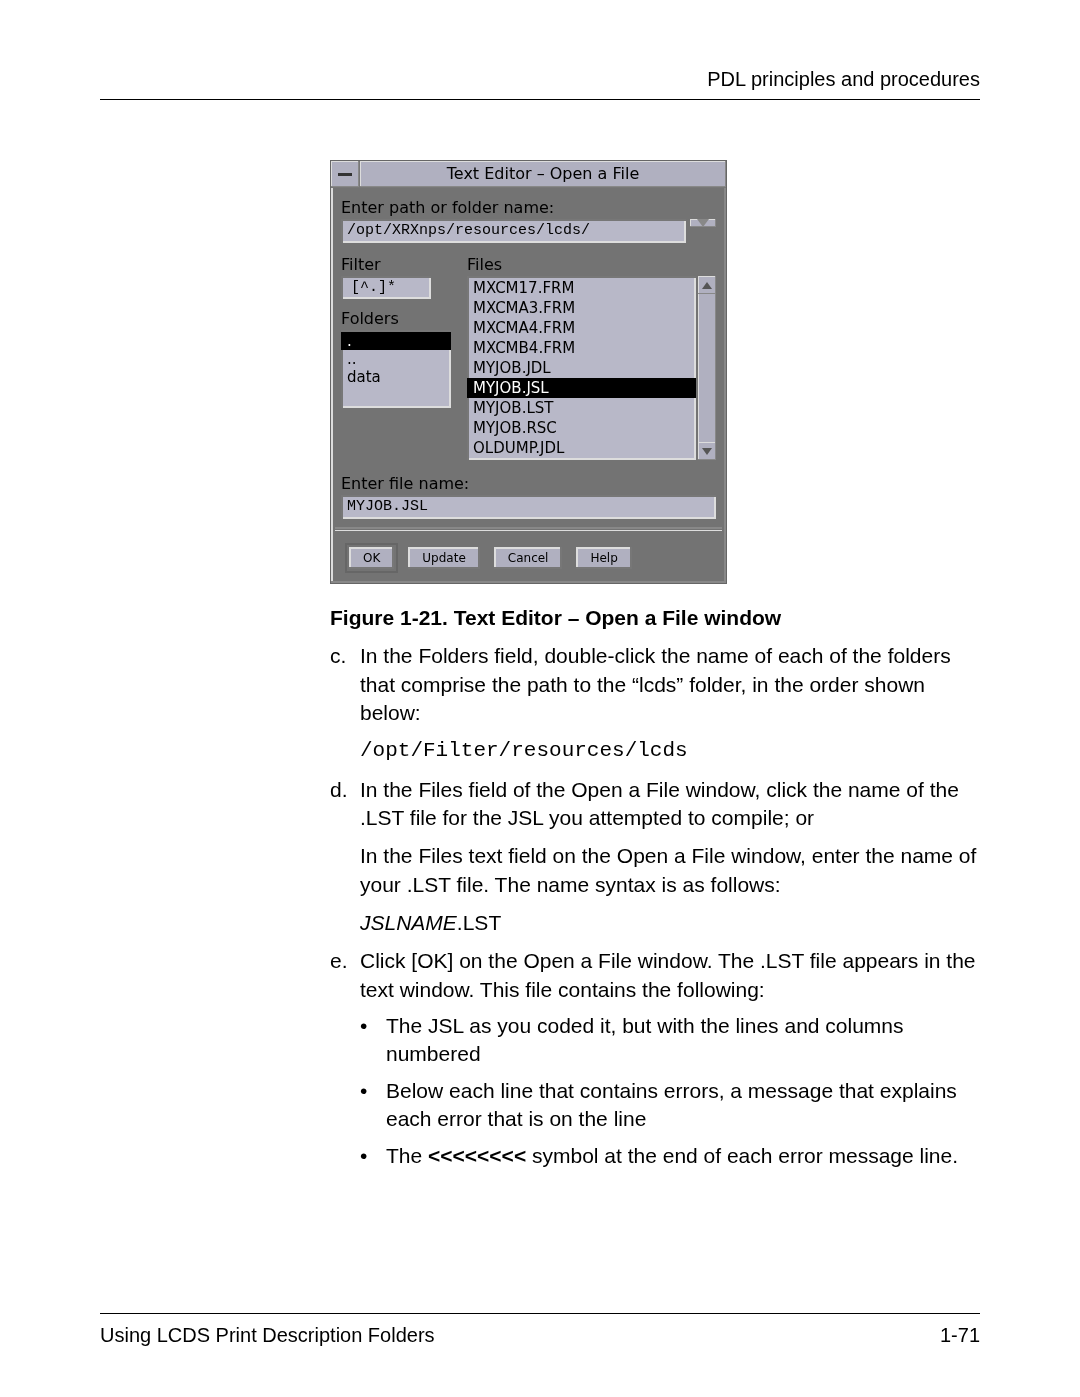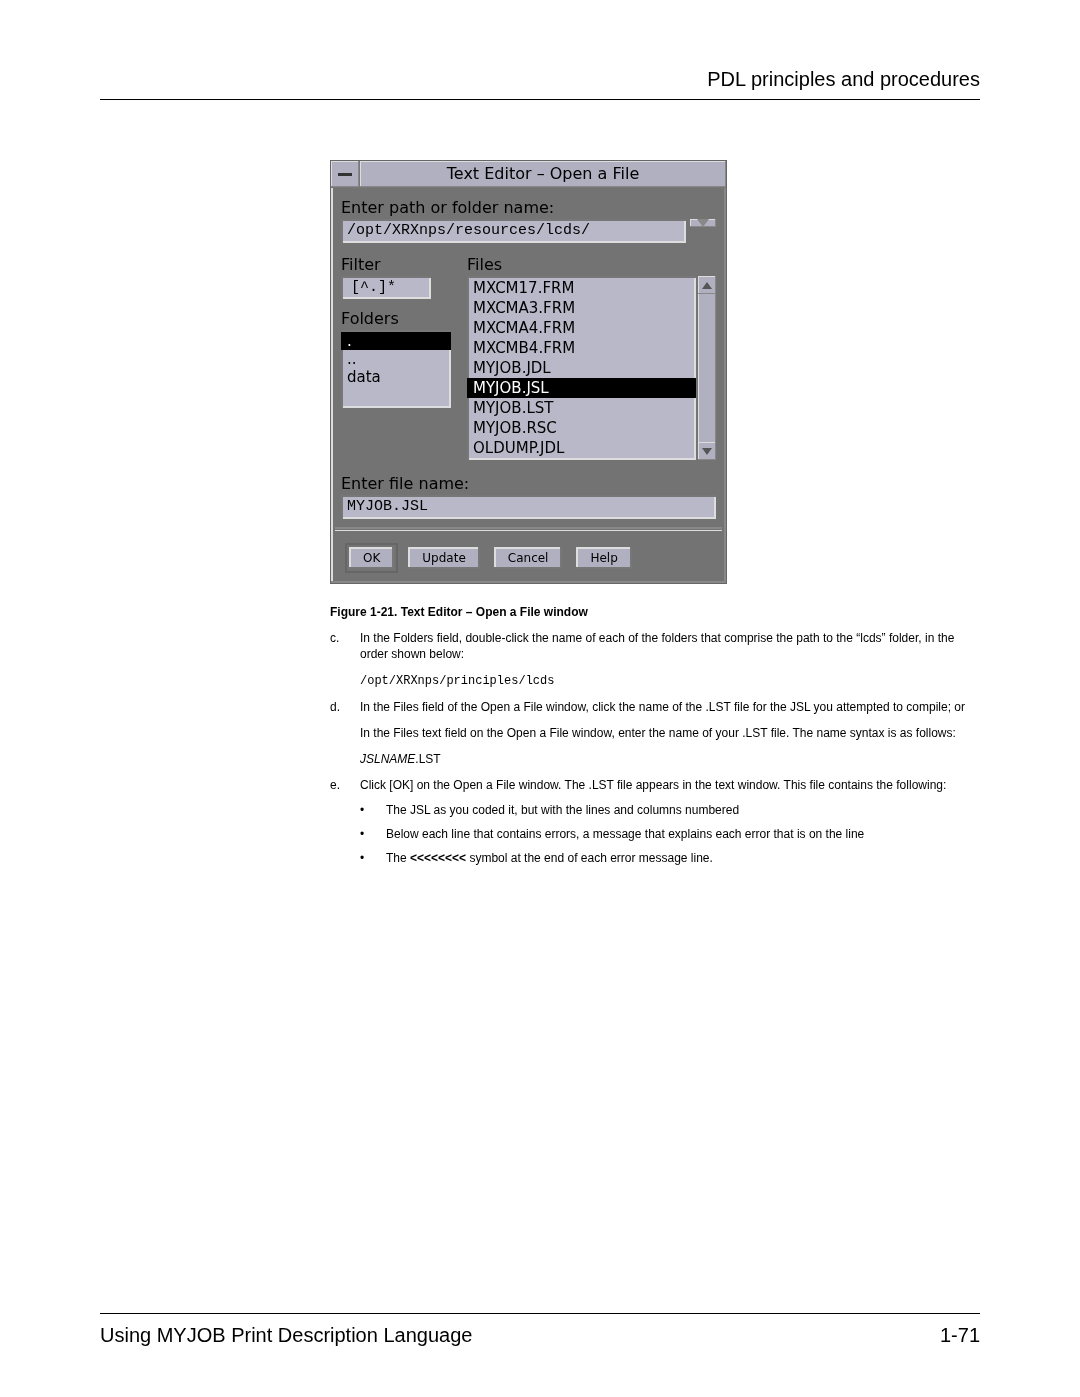--- a/index.html
+++ b/index.html
@@ -162,21 +162,21 @@
     padding:4px 14px;
     font-size:12px;
   }
   .btn.default {
     outline: 2px solid #666;
     outline-offset: 2px;
   }
   
   .content {
     margin-left: 230px;
-    font-size: 12px;
+    font-size: 21px;
     line-height: 1.35;
   }
   .caption {
     font-weight: bold;
     margin: 18px 0 10px 0;
   }
   .step {
     display:flex;
     margin: 6px 0;
   }
@@ -288,21 +288,21 @@
     </div>
   </div>
 
   <div class="content">
     <div class="caption">Figure 1-21. Text Editor – Open a File window</div>
 
     <div class="step">
       <div class="lab">c.</div>
       <div class="txt">In the Folders field, double-click the name of each of the folders that comprise the path to the “lcds” folder, in the order shown below:</div>
     </div>
-    <div class="mono">/opt/XRXnps/principles/lcds</div>
+    <div class="mono">/opt/Filter/resources/lcds</div>
 
     <div class="step">
       <div class="lab">d.</div>
       <div class="txt">In the Files field of the Open a File window, click the name of the .LST file for the JSL you attempted to compile; or</div>
     </div>
     <div class="indent-para">In the Files text field on the Open a File window, enter the name of your .LST file. The name syntax is as follows:</div>
     <div class="jsl"><span class="it">JSLNAME</span><span>.LST</span></div>
 
     <div class="step">
       <div class="lab">e.</div>
@@ -318,16 +318,16 @@
         <div class="bt">Below each line that contains errors, a message that explains each error that is on the line</div>
       </div>
       <div class="bullet">
         <div class="dot">•</div>
         <div class="bt"><span>The </span><span class="bold-sym">&lt;&lt;&lt;&lt;&lt;&lt;&lt;&lt;</span><span> symbol at the end of each error message line.</span></div>
       </div>
     </div>
   </div>
 
   <div class="footer">
-    <div>Using MYJOB Print Description Language</div>
+    <div>Using LCDS Print Description Folders</div>
     <div>1-71</div>
   </div>
 </div>
 
 </body></html>

